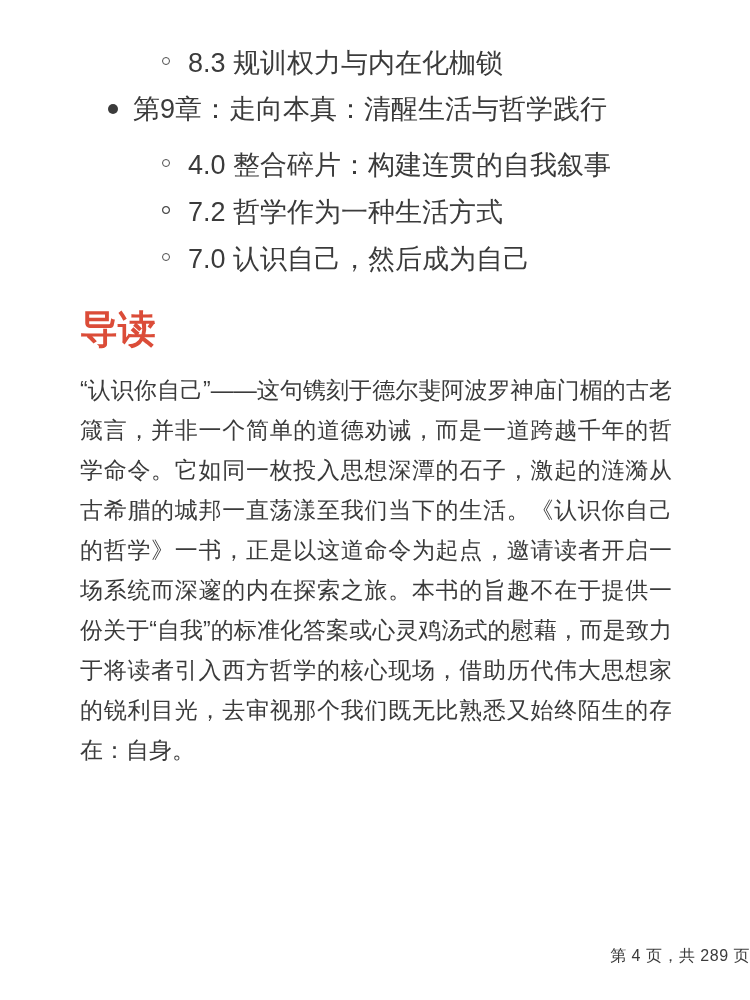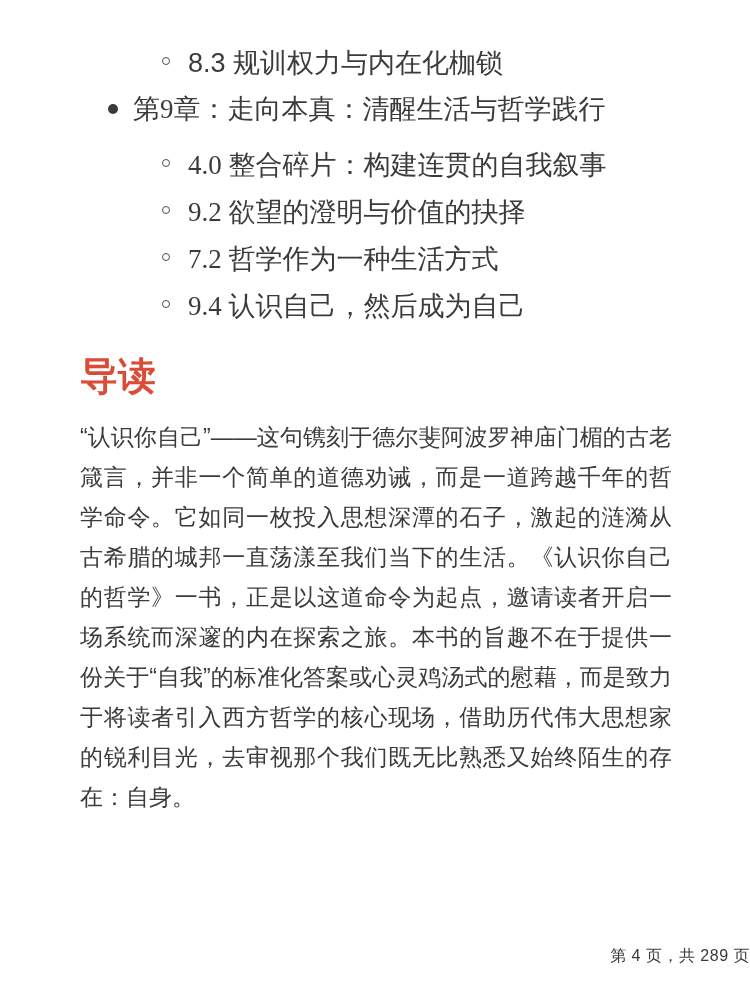--- a/index.html
+++ b/index.html
@@ -38,21 +38,21 @@
     position: absolute;
     left: -26px;
     top: 9px;
     width: 8px;
     height: 8px;
     border: 1.5px solid #4f4f4f;
     border-radius: 50%;
   }
 
   
-  .toc-main { margin-top: 13px; margin-left: 53px; font-family: Liberation Serif, serif; }
+  .toc-main { margin-top: 13px; margin-left: 53px; }
   .toc-chapter {
     position: relative;
     font-size: 27px;
     line-height: 30px;
   }
   .toc-chapter > .chapter-label { white-space: nowrap; }
   .disc {
     position: absolute;
     left: -25px;
     top: 10px;
@@ -110,29 +110,28 @@
     <li class="toc-chapter">
       <span class="disc"></span>
       <span class="chapter-label">第9章：走向本真：清醒生活与哲学践行</span>
       <ul class="toc-sub">
         <li>
           <span class="ring"></span>
           <span>4.0 整合碎片：构建连贯的自我叙事</span>
         </li>
         <li>
           <span class="ring"></span>
-          <span>9.2 欲望的澄明与价值的抉择</span>
         </li>
         <li>
           <span class="ring"></span>
           <span>7.2 哲学作为一种生活方式</span>
         </li>
         <li>
           <span class="ring"></span>
-          <span>9.4 认识自己，然后成为自己</span>
+          <span>7.0 认识自己，然后成为自己</span>
         </li>
       </ul>
     </li>
   </ul>
 
   <h2 class="section-heading">导读</h2>
 
   <p class="body-paragraph">“认识你自己”——这句镌刻于德尔斐阿波罗神庙门楣的古老箴言，并非一个简单的道德劝诫，而是一道跨越千年的哲学命令。它如同一枚投入思想深潭的石子，激起的涟漪从古希腊的城邦一直荡漾至我们当下的生活。《认识你自己的哲学》一书，正是以这道命令为起点，邀请读者开启一场系统而深邃的内在探索之旅。本书的旨趣不在于提供一份关于“自我”的标准化答案或心灵鸡汤式的慰藉，而是致力于将读者引入西方哲学的核心现场，借助历代伟大思想家的锐利目光，去审视那个我们既无比熟悉又始终陌生的存在：自身。</p>
 
   <div class="page-footer">第 4 页，共 289 页</div>

